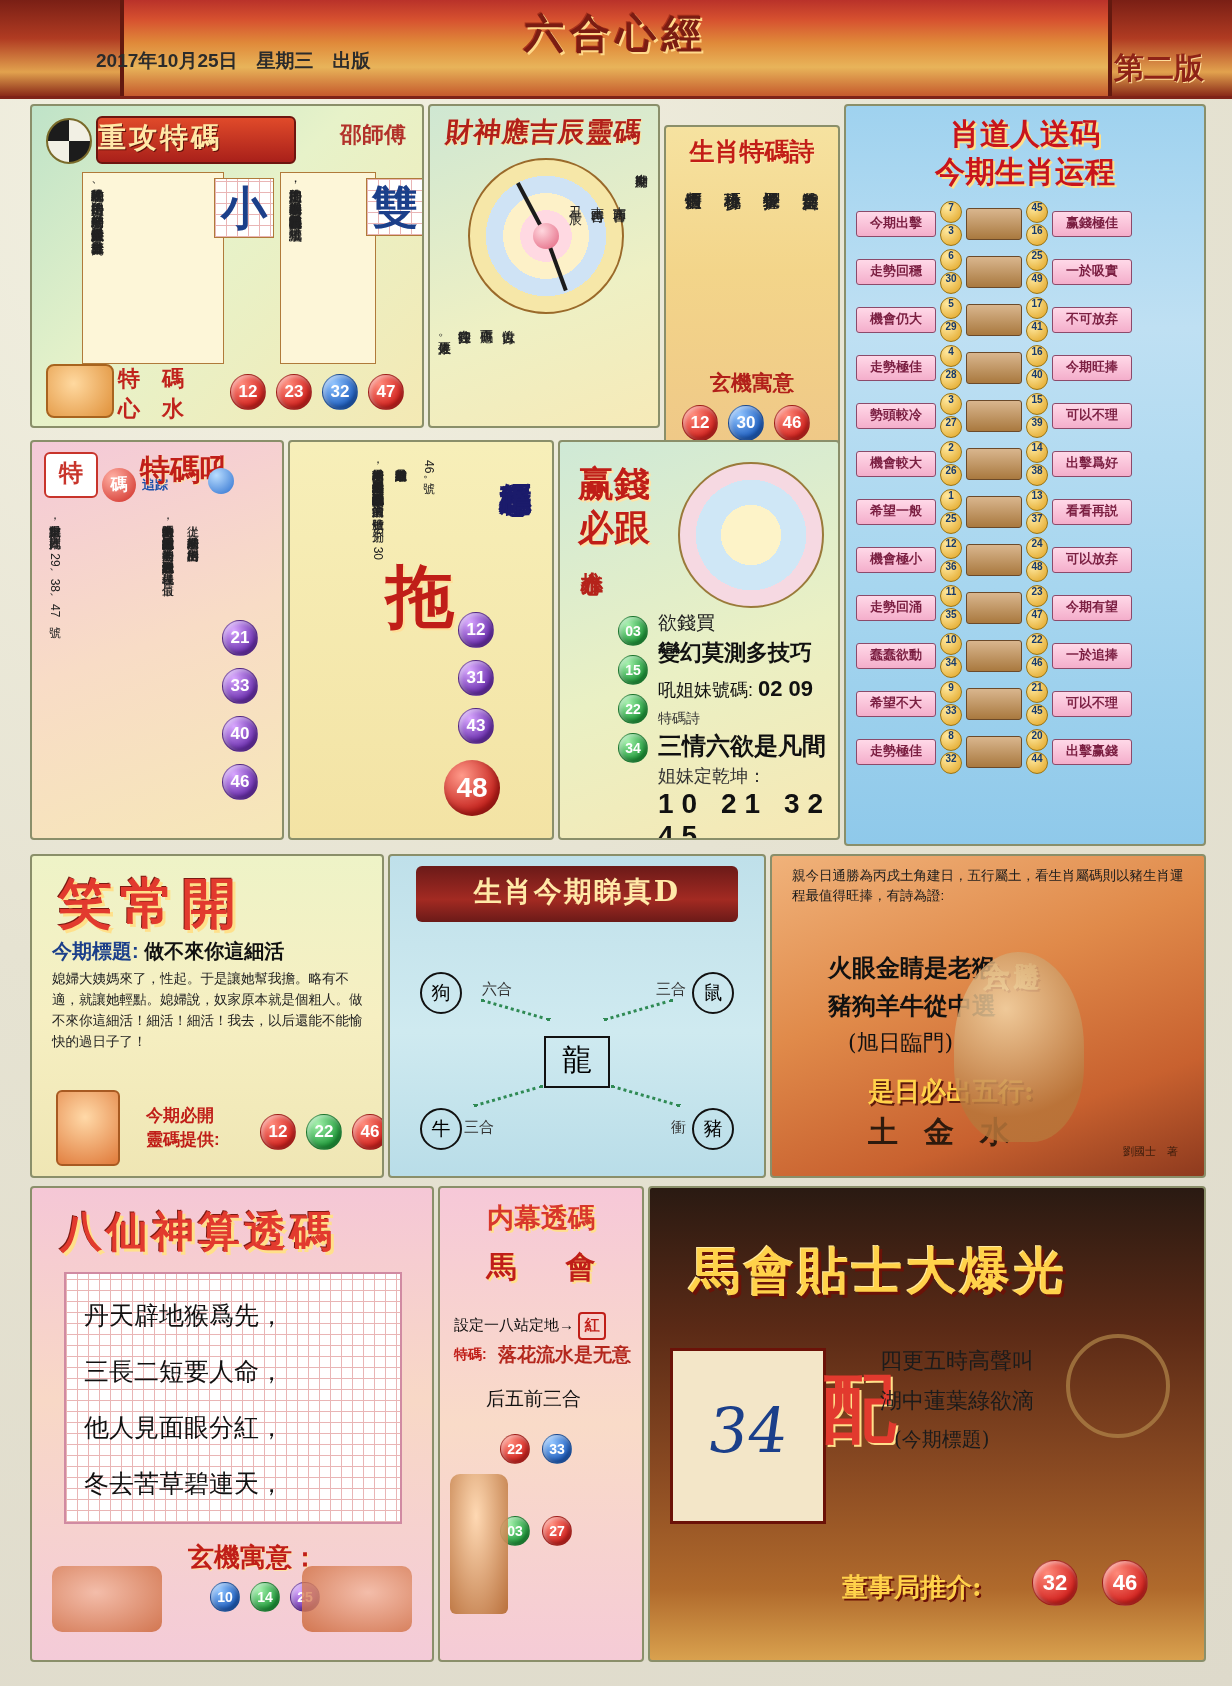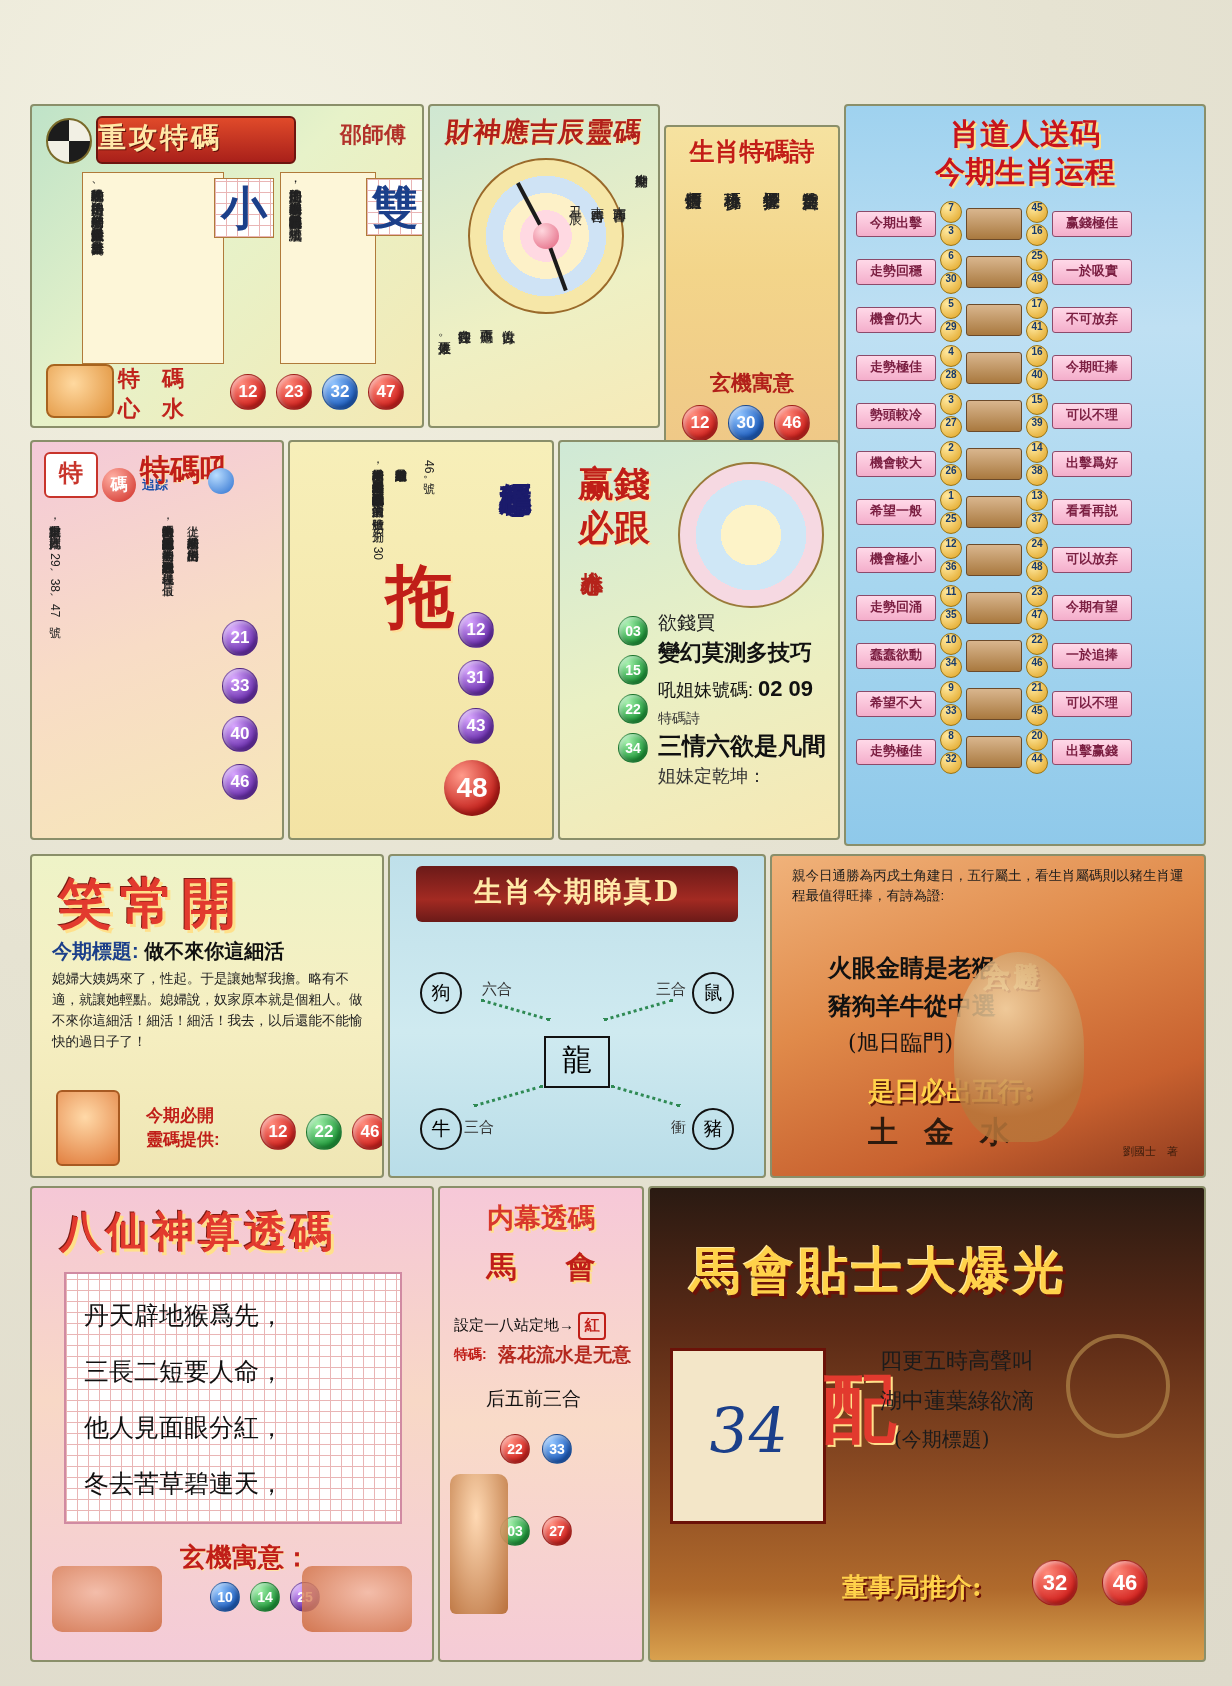--- a/index.html
+++ b/index.html
@@ -126,20 +126,27 @@
   .z-nums2{display:flex;flex-direction:column;gap:1px;}
   .z-nums2 div{font-size:10px;line-height:11px;color:#173a6b;font-weight:bold;}
   .vcol{writing-mode:vertical-rl;text-orientation:mixed;font-size:13px;line-height:17px;color:#222;}
   .vcol.serif{font-family:"DejaVu Serif",serif;}
 </style>
 </head>
 <body>
 
 <div class="page">
 
+  <div class="banner">
+    <div class="woodL"></div>
+    <div class="woodR"></div>
+    <div class="banner-title ttl">六合心經</div>
+    <div class="banner-date">2017年10月25日　星期三　出版</div>
+    <div class="banner-edition">第二版</div>
+  </div>
 
   <div class="card" id="c-special">
     <div class="hd">
       <div class="bagua"></div>
       <div class="redplate">
         <span>重攻特碼</span>
       </div>
       <div class="smaster">邵師傅</div>
     </div>
 
@@ -439,20 +446,26 @@
 
     <div style="position:absolute;left:98px;top:168px;font-size:19px;color:#222;">欲錢買</div>
     <div style="position:absolute;left:98px;top:196px;font-size:22px;color:#111;font-weight:bold;">變幻莫測多技巧</div>
     <div style="position:absolute;left:98px;top:234px;font-size:18px;color:#111;">
       <span>吼姐妹號碼:</span>
       <span style="font-size:22px;font-weight:bold;">02 09</span>
     </div>
     <div style="position:absolute;left:98px;top:268px;font-size:14px;color:#333;">特碼詩</div>
     <div style="position:absolute;left:98px;top:288px;font-size:24px;color:#111;font-weight:bold;">三情六欲是凡間</div>
     <div style="position:absolute;left:98px;top:322px;font-size:18px;color:#333;">姐妹定乾坤：</div>
+    <div style="position:absolute;left:98px;top:346px;font-size:28px;font-weight:bold;color:#111;letter-spacing:8px;">
+      <span>10</span>
+      <span>21</span>
+      <span>32</span>
+      <span>45</span>
+    </div>
   </div>
 
   <div class="card" id="c-joke">
     <div class="ttl" style="position:absolute;left:26px;top:12px;font-size:54px;color:#e23a2e;letter-spacing:8px;text-shadow:3px 3px 0 #ffe08a,-1px -1px 0 #7b1a12;">笑常開</div>
     <div style="position:absolute;left:20px;top:82px;font-size:20px;color:#1b3f8a;font-weight:bold;">
       <span>今期標題:</span>
       <span style="color:#111;">做不來你這細活</span>
     </div>
     <div style="position:absolute;left:20px;top:112px;width:312px;font-size:13.5px;line-height:21px;color:#222;">媳婦大姨媽來了，性起。于是讓她幫我擔。略有不適，就讓她輕點。媳婦說，奴家原本就是個粗人。做不來你這細活！細活！細活！我去，以后還能不能愉快的過日子了！</div>
     <div style="position:absolute;left:24px;top:234px;width:60px;height:72px;border-radius:6px;background:radial-gradient(circle at 45% 35%,#ffd9a8,#e07a3a);border:2px solid #a85a22;"></div>
@@ -512,21 +525,21 @@
   <div class="card" id="c-baxian">
     <div class="ttl" style="position:absolute;left:28px;top:16px;font-size:42px;color:#e23a2e;letter-spacing:4px;text-shadow:3px 3px 0 #ffe08a,-1px -1px 0 #7b1a12;">八仙神算透碼</div>
     <div class="grid-cell" style="position:absolute;left:32px;top:84px;width:334px;height:248px;border:2px solid #d08aa2;">
       <div style="padding:14px 18px;font-family:'DejaVu Serif',serif;font-size:25px;line-height:56px;color:#111;">
         <div>丹天辟地猴爲先，</div>
         <div>三長二短要人命，</div>
         <div>他人見面眼分紅，</div>
         <div>冬去苦草碧連天，</div>
       </div>
     </div>
-    <div class="ttl" style="position:absolute;left:148px;top:352px;font-size:26px;color:#c01e18;text-shadow:1px 1px 0 #ffe2a6;">玄機寓意：</div>
+    <div class="ttl" style="position:absolute;left:156px;top:352px;font-size:26px;color:#c01e18;text-shadow:1px 1px 0 #ffe2a6;">玄機寓意：</div>
     <div style="position:absolute;left:178px;top:394px;display:flex;gap:10px;">
       <span class="ball sm blue">10</span>
       <span class="ball sm green">14</span>
       <span class="ball sm purple">25</span>
     </div>
     <div style="position:absolute;left:20px;top:378px;width:110px;height:66px;background:radial-gradient(ellipse at 40% 40%,#f3b9a0,#c9602f);border-radius:10px;opacity:.8;"></div>
     <div style="position:absolute;right:20px;top:378px;width:110px;height:66px;background:radial-gradient(ellipse at 60% 40%,#f3b9a0,#c9602f);border-radius:10px;opacity:.8;"></div>
   </div>
 
   <div class="card" id="c-neimu">

